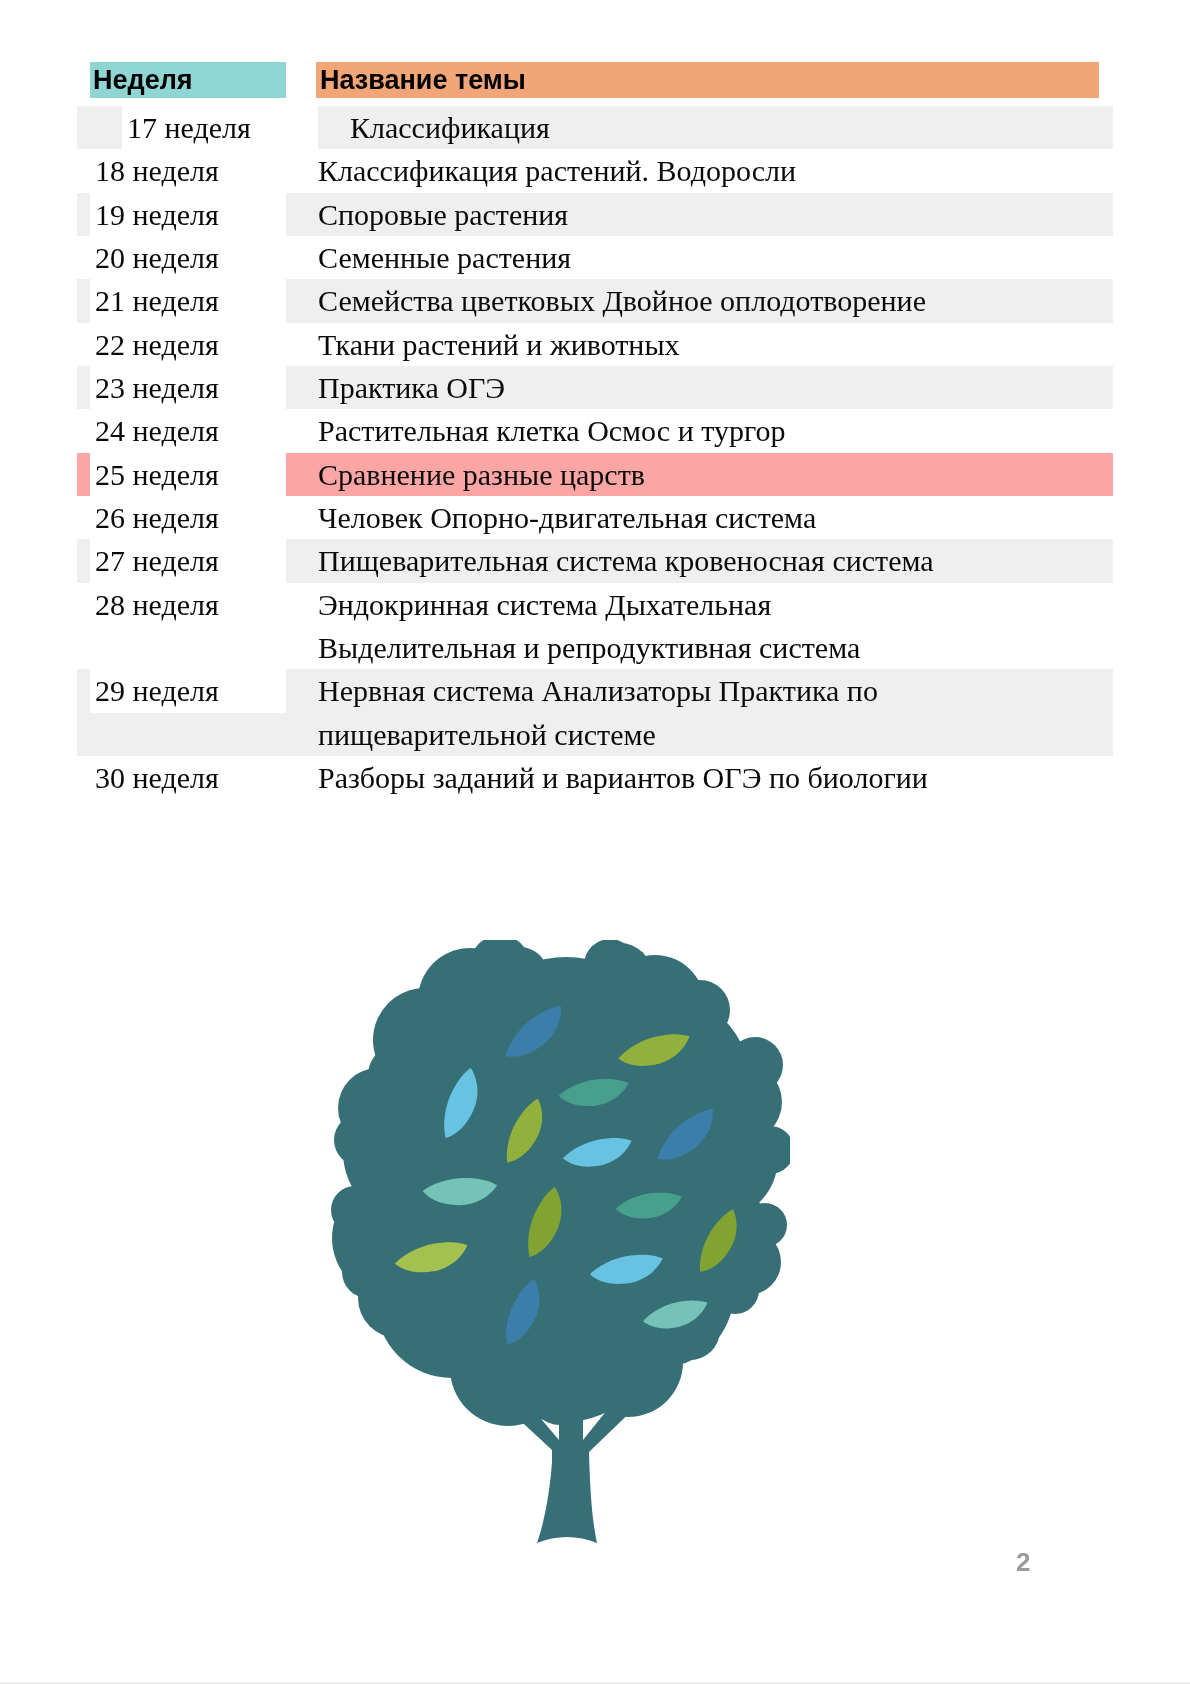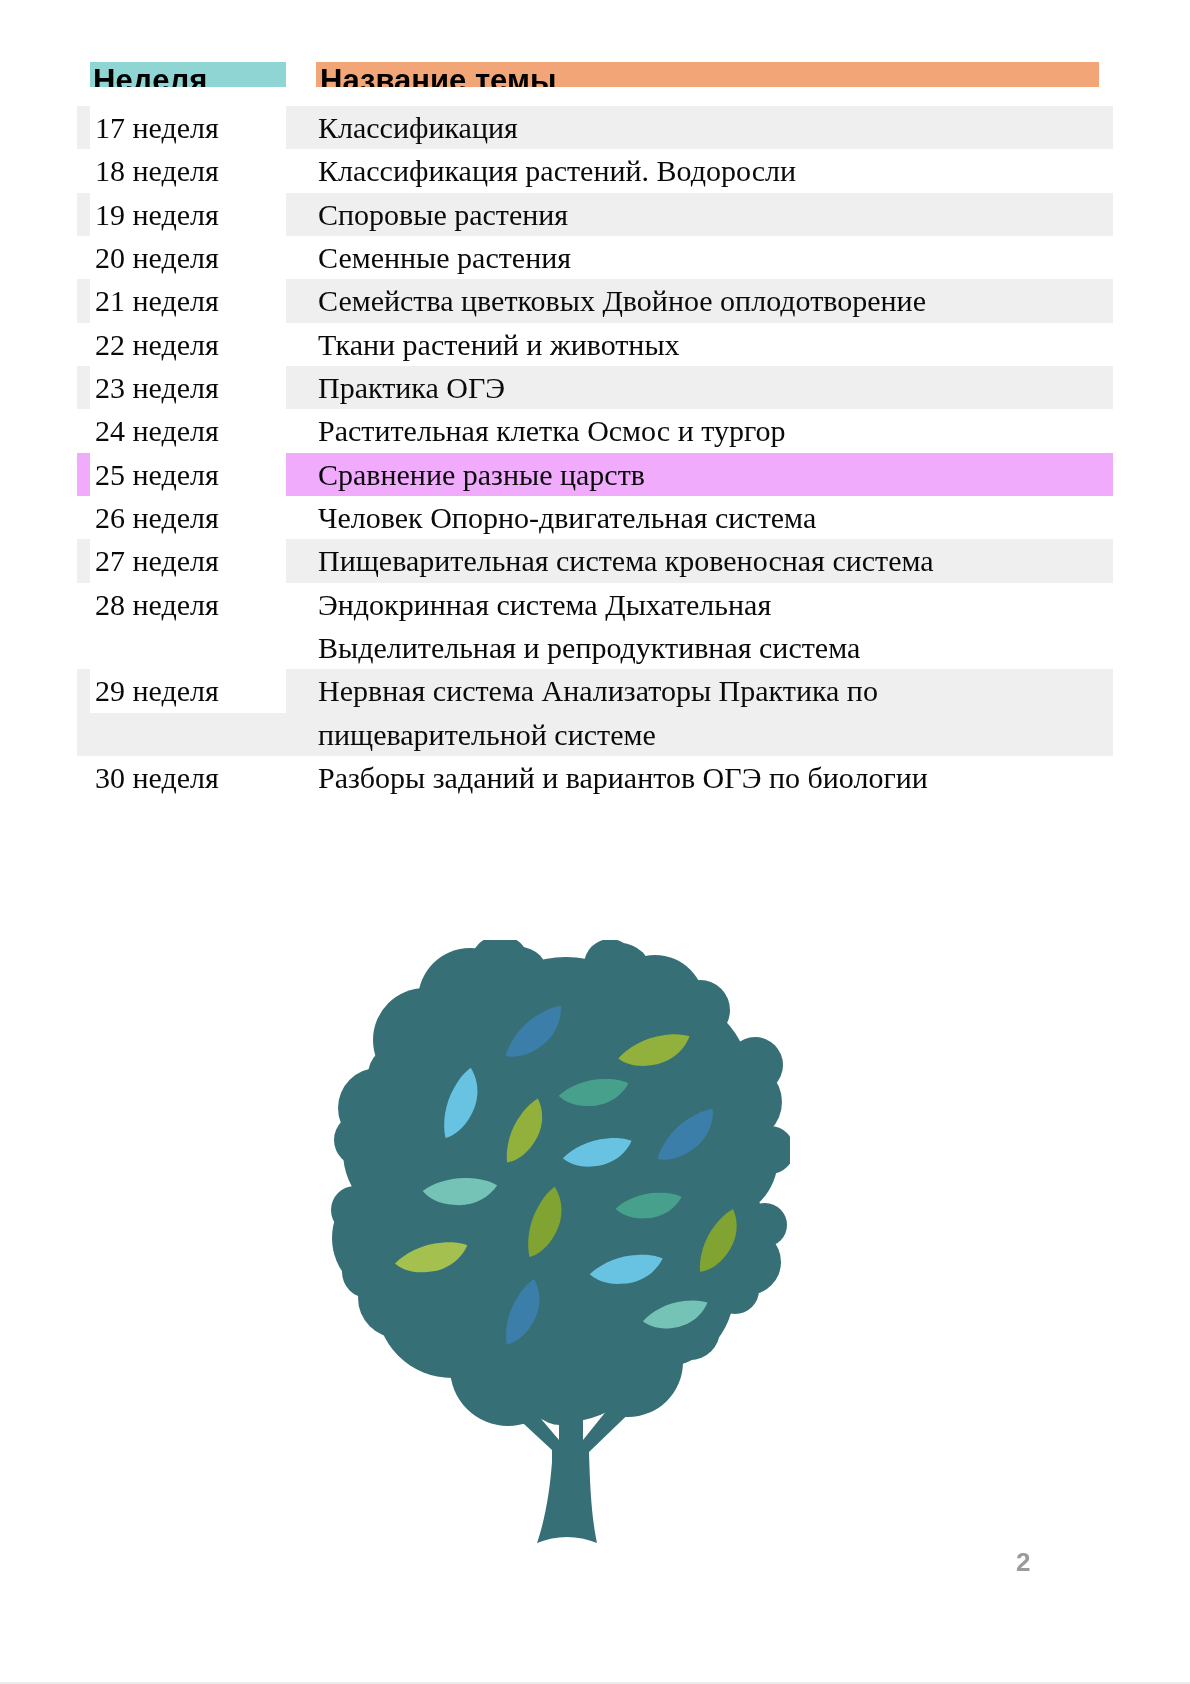--- a/index.html
+++ b/index.html
@@ -1,22 +1,22 @@
 <!DOCTYPE html>
 <html><head>
 <meta charset="utf-8">
 <style>
   html,body{margin:0;padding:0;}
   body{
     width:1190px;height:1684px;position:relative;background:#ffffff;
     font-family:"Liberation Serif","DejaVu Serif",serif;color:#0a0a0a;overflow:hidden;
   }
   .hdr-cell{
-    position:absolute;top:62px;height:25px;line-height:37px;box-sizing:border-box;
-    font-family:"Liberation Sans","DejaVu Sans",sans-serif;font-weight:700;font-size:31px;color:#000;
+    position:absolute;top:62px;height:36px;line-height:37px;box-sizing:border-box;
+    font-family:"Liberation Sans","DejaVu Sans",sans-serif;font-weight:700;font-size:27px;color:#000;
     white-space:nowrap;overflow:hidden;
   }
   .hdr-week{left:90px;width:196px;padding-left:3px;}
   .hdr-topic{left:316px;width:783px;padding-left:4px;}
   .tbl-body{position:absolute;left:77px;top:106px;width:1036px;}
   .row{display:flex;align-items:stretch;font-size:30px;line-height:43.33px;}
   .row.striped{background:#EFEFEF;}
   .week-col{width:209px;padding-left:13px;box-sizing:content-box;flex:none;}
   .week-box{width:196px;height:43.33px;background:#ffffff;box-sizing:border-box;padding-left:5px;white-space:nowrap;}
   .topic-col{flex:1;padding-left:19px;padding-right:100px;white-space:pre-line;box-sizing:border-box;}
@@ -30,21 +30,21 @@
 </head>
 <body>
 
 <div>
 
   <div class="hdr-cell hdr-week" style="background: rgb(142, 213, 211);">Неделя</div>
 
   <div class="hdr-cell hdr-topic" style="background: rgb(242, 166, 120);">Название темы</div>
 
   <div class="tbl-body" id="tbl-body">
-      <div class="row striped" style="background: rgb(239, 239, 239);">
+      <div class="row striped" style="background: rgb(239, 239, 239); padding-left: 32px;">
         <div class="week-col">
           <div class="week-box">17 неделя</div>
         </div>
         <div class="topic-col">Классификация</div>
       </div>
       <div class="row">
         <div class="week-col">
           <div class="week-box">18 неделя</div>
         </div>
         <div class="topic-col">Классификация растений. Водоросли</div>
@@ -78,21 +78,21 @@
           <div class="week-box">23 неделя</div>
         </div>
         <div class="topic-col">Практика ОГЭ</div>
       </div>
       <div class="row">
         <div class="week-col">
           <div class="week-box">24 неделя</div>
         </div>
         <div class="topic-col">Растительная клетка Осмос и тургор</div>
       </div>
-      <div class="row striped" style="background: #f0abfc;">
+      <div class="row striped" style="background: #fca5a5;">
         <div class="week-col">
           <div class="week-box">25 неделя</div>
         </div>
         <div class="topic-col">Сравнение разные царств</div>
       </div>
       <div class="row">
         <div class="week-col">
           <div class="week-box">26 неделя</div>
         </div>
         <div class="topic-col">Человек Опорно-двигательная система</div>

